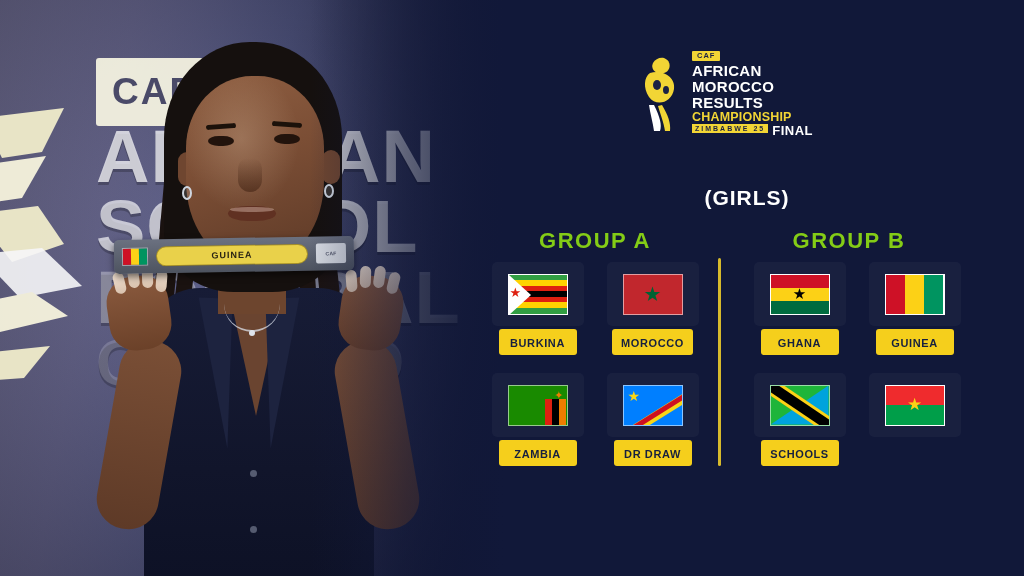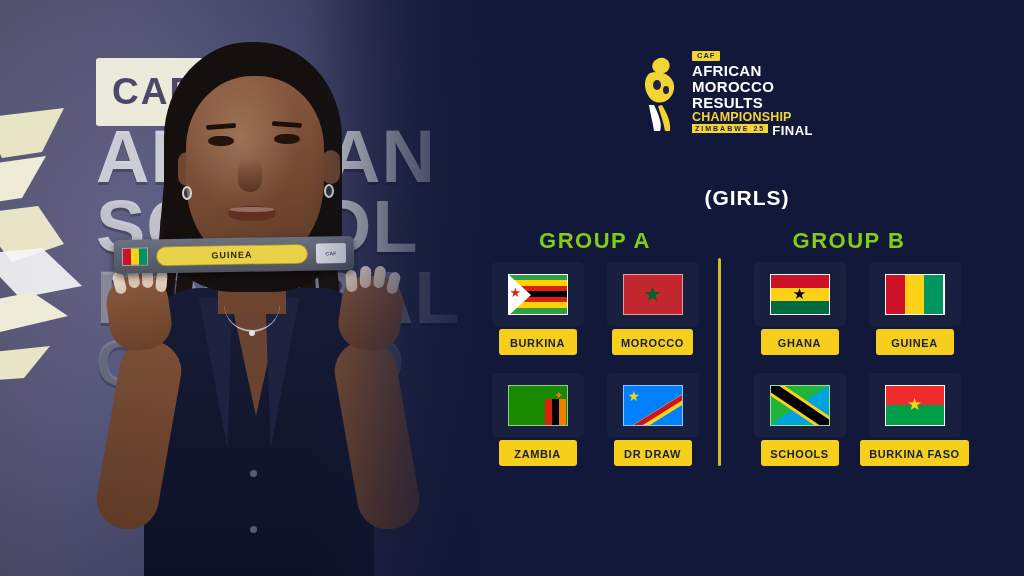--- a/index.html
+++ b/index.html
@@ -418,20 +418,17 @@
       <div class="team wide">
         <div class="tile">
           <div class="flag">
             <div class="h3">
                 <i style="background:#ef2b2d"></i>
                 <i style="background:#009e49"></i>
               </div>
             <span class="star" style="color:#fcd116;font-size:17px">★</span>
           </div>
         </div>
-        <div class="pill">
-          <span>BURKINA FASO</span>
-        </div>
       </div>
     </div>
 
   </div>
 </div>
 
 </body></html>

